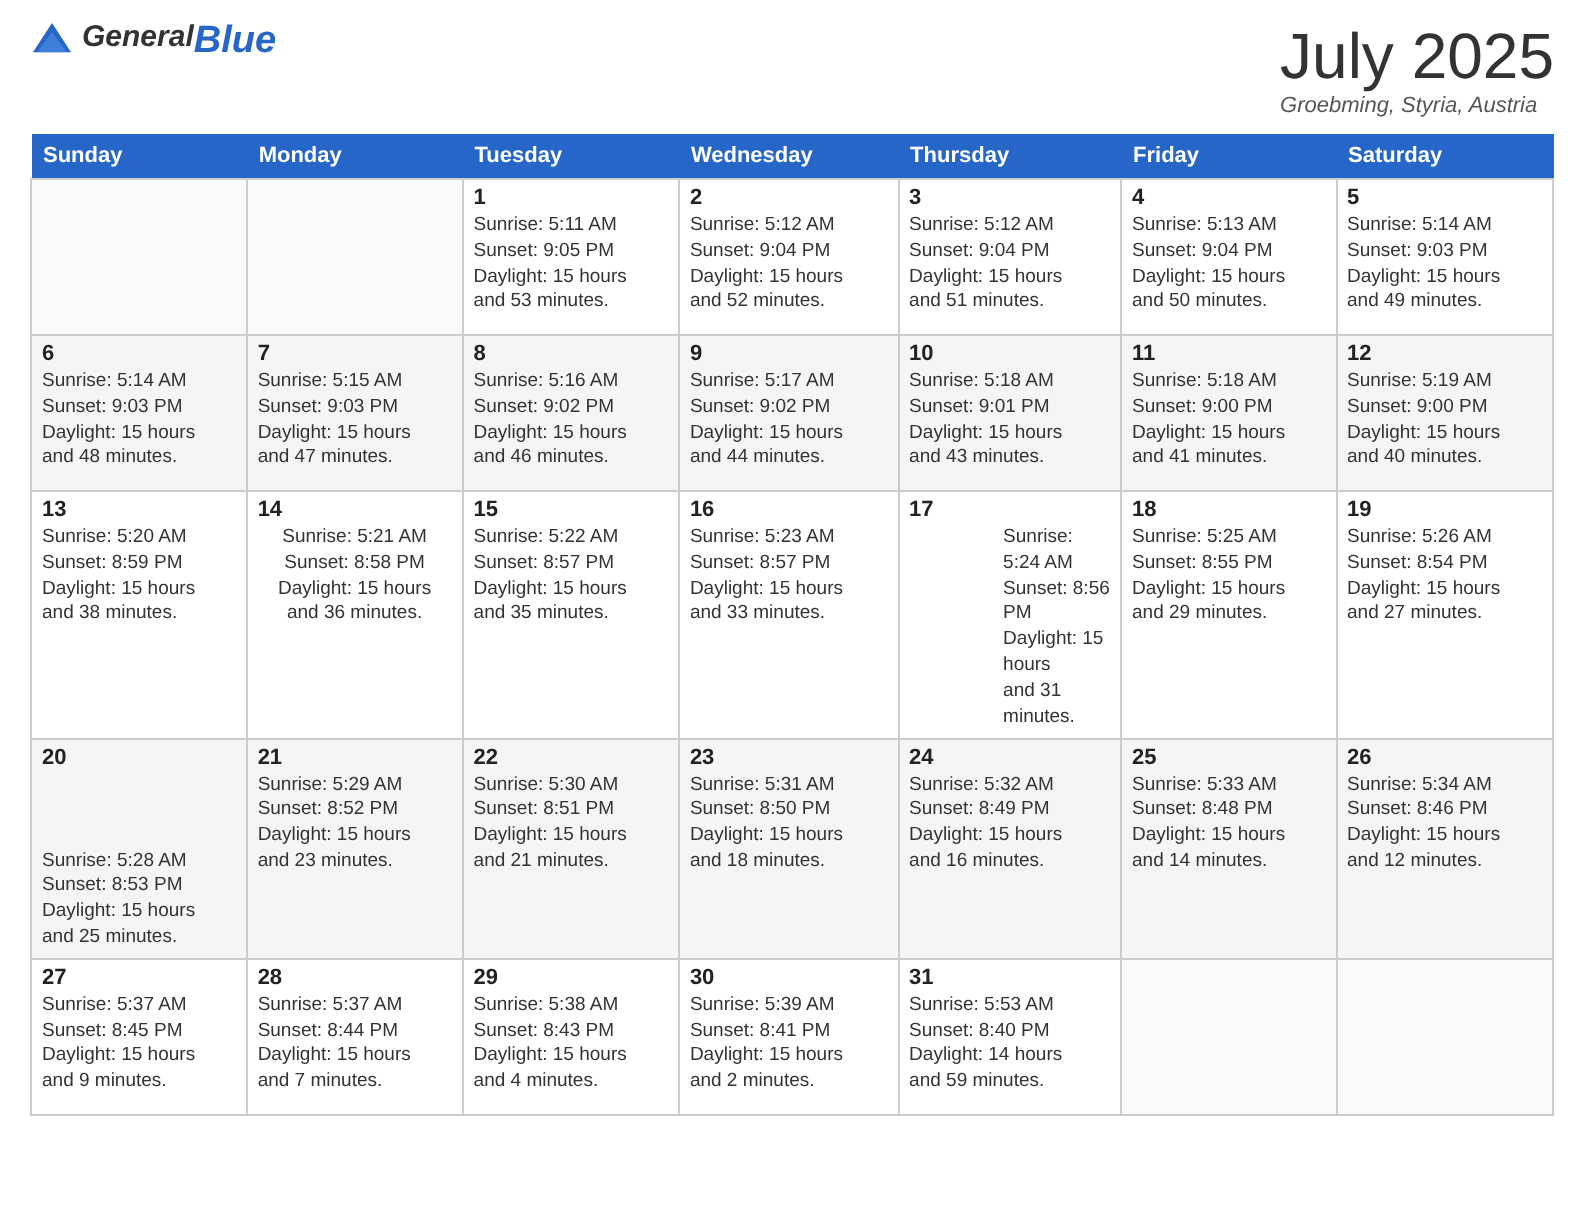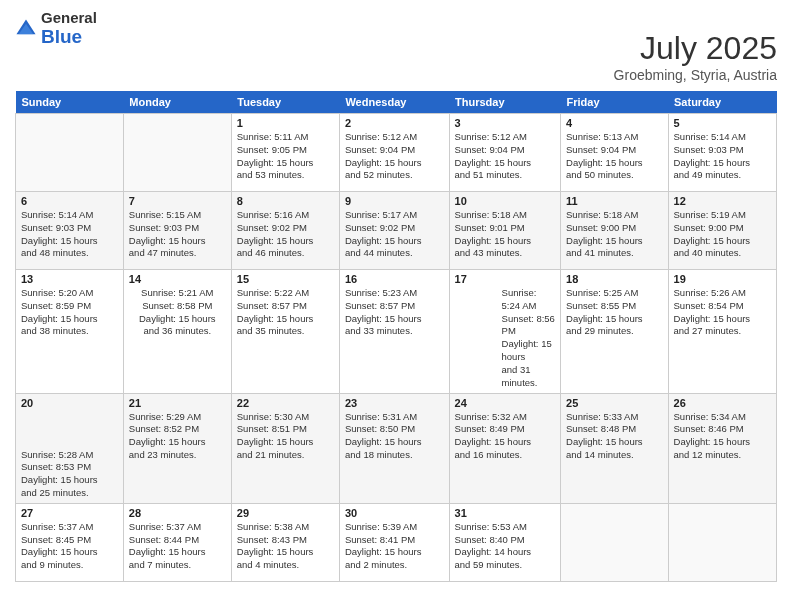--- a/index.html
+++ b/index.html
@@ -21,50 +21,51 @@
       justify-content: space-between;
       align-items: flex-start;
       margin-bottom: 8px;
     }
     .logo {
       display: flex;
       align-items: center;
     }
     .logo-text {
       display: flex;
-      flex-direction: column;
+      flex-direction: row;
       line-height: 1.1;
+      font-style: italic;
     }
     .logo-general {
       font-size: 15px;
       font-weight: bold;
       color: #333;
     }
     .logo-blue {
       font-size: 19px;
       font-weight: bold;
       color: #2566c8;
     }
     .logo-icon {
       width: 22px;
       height: 22px;
       margin-right: 4px;
     }
     .title-section {
-      text-align: right;
-      margin-top: 20px;
+      text-align: left;
     }
     .month-title {
       font-size: 32px;
       color: #333;
       font-weight: normal;
     }
     .location {
-      font-size: 14px;
+      font-size: 11px;
       color: #555;
+      font-style: italic;
     }
     .calendar {
       width: 100%;
       border-collapse: collapse;
       font-size: 10px;
     }
     .calendar th {
       background: #2566c8;
       color: #fff;
       text-align: left;

